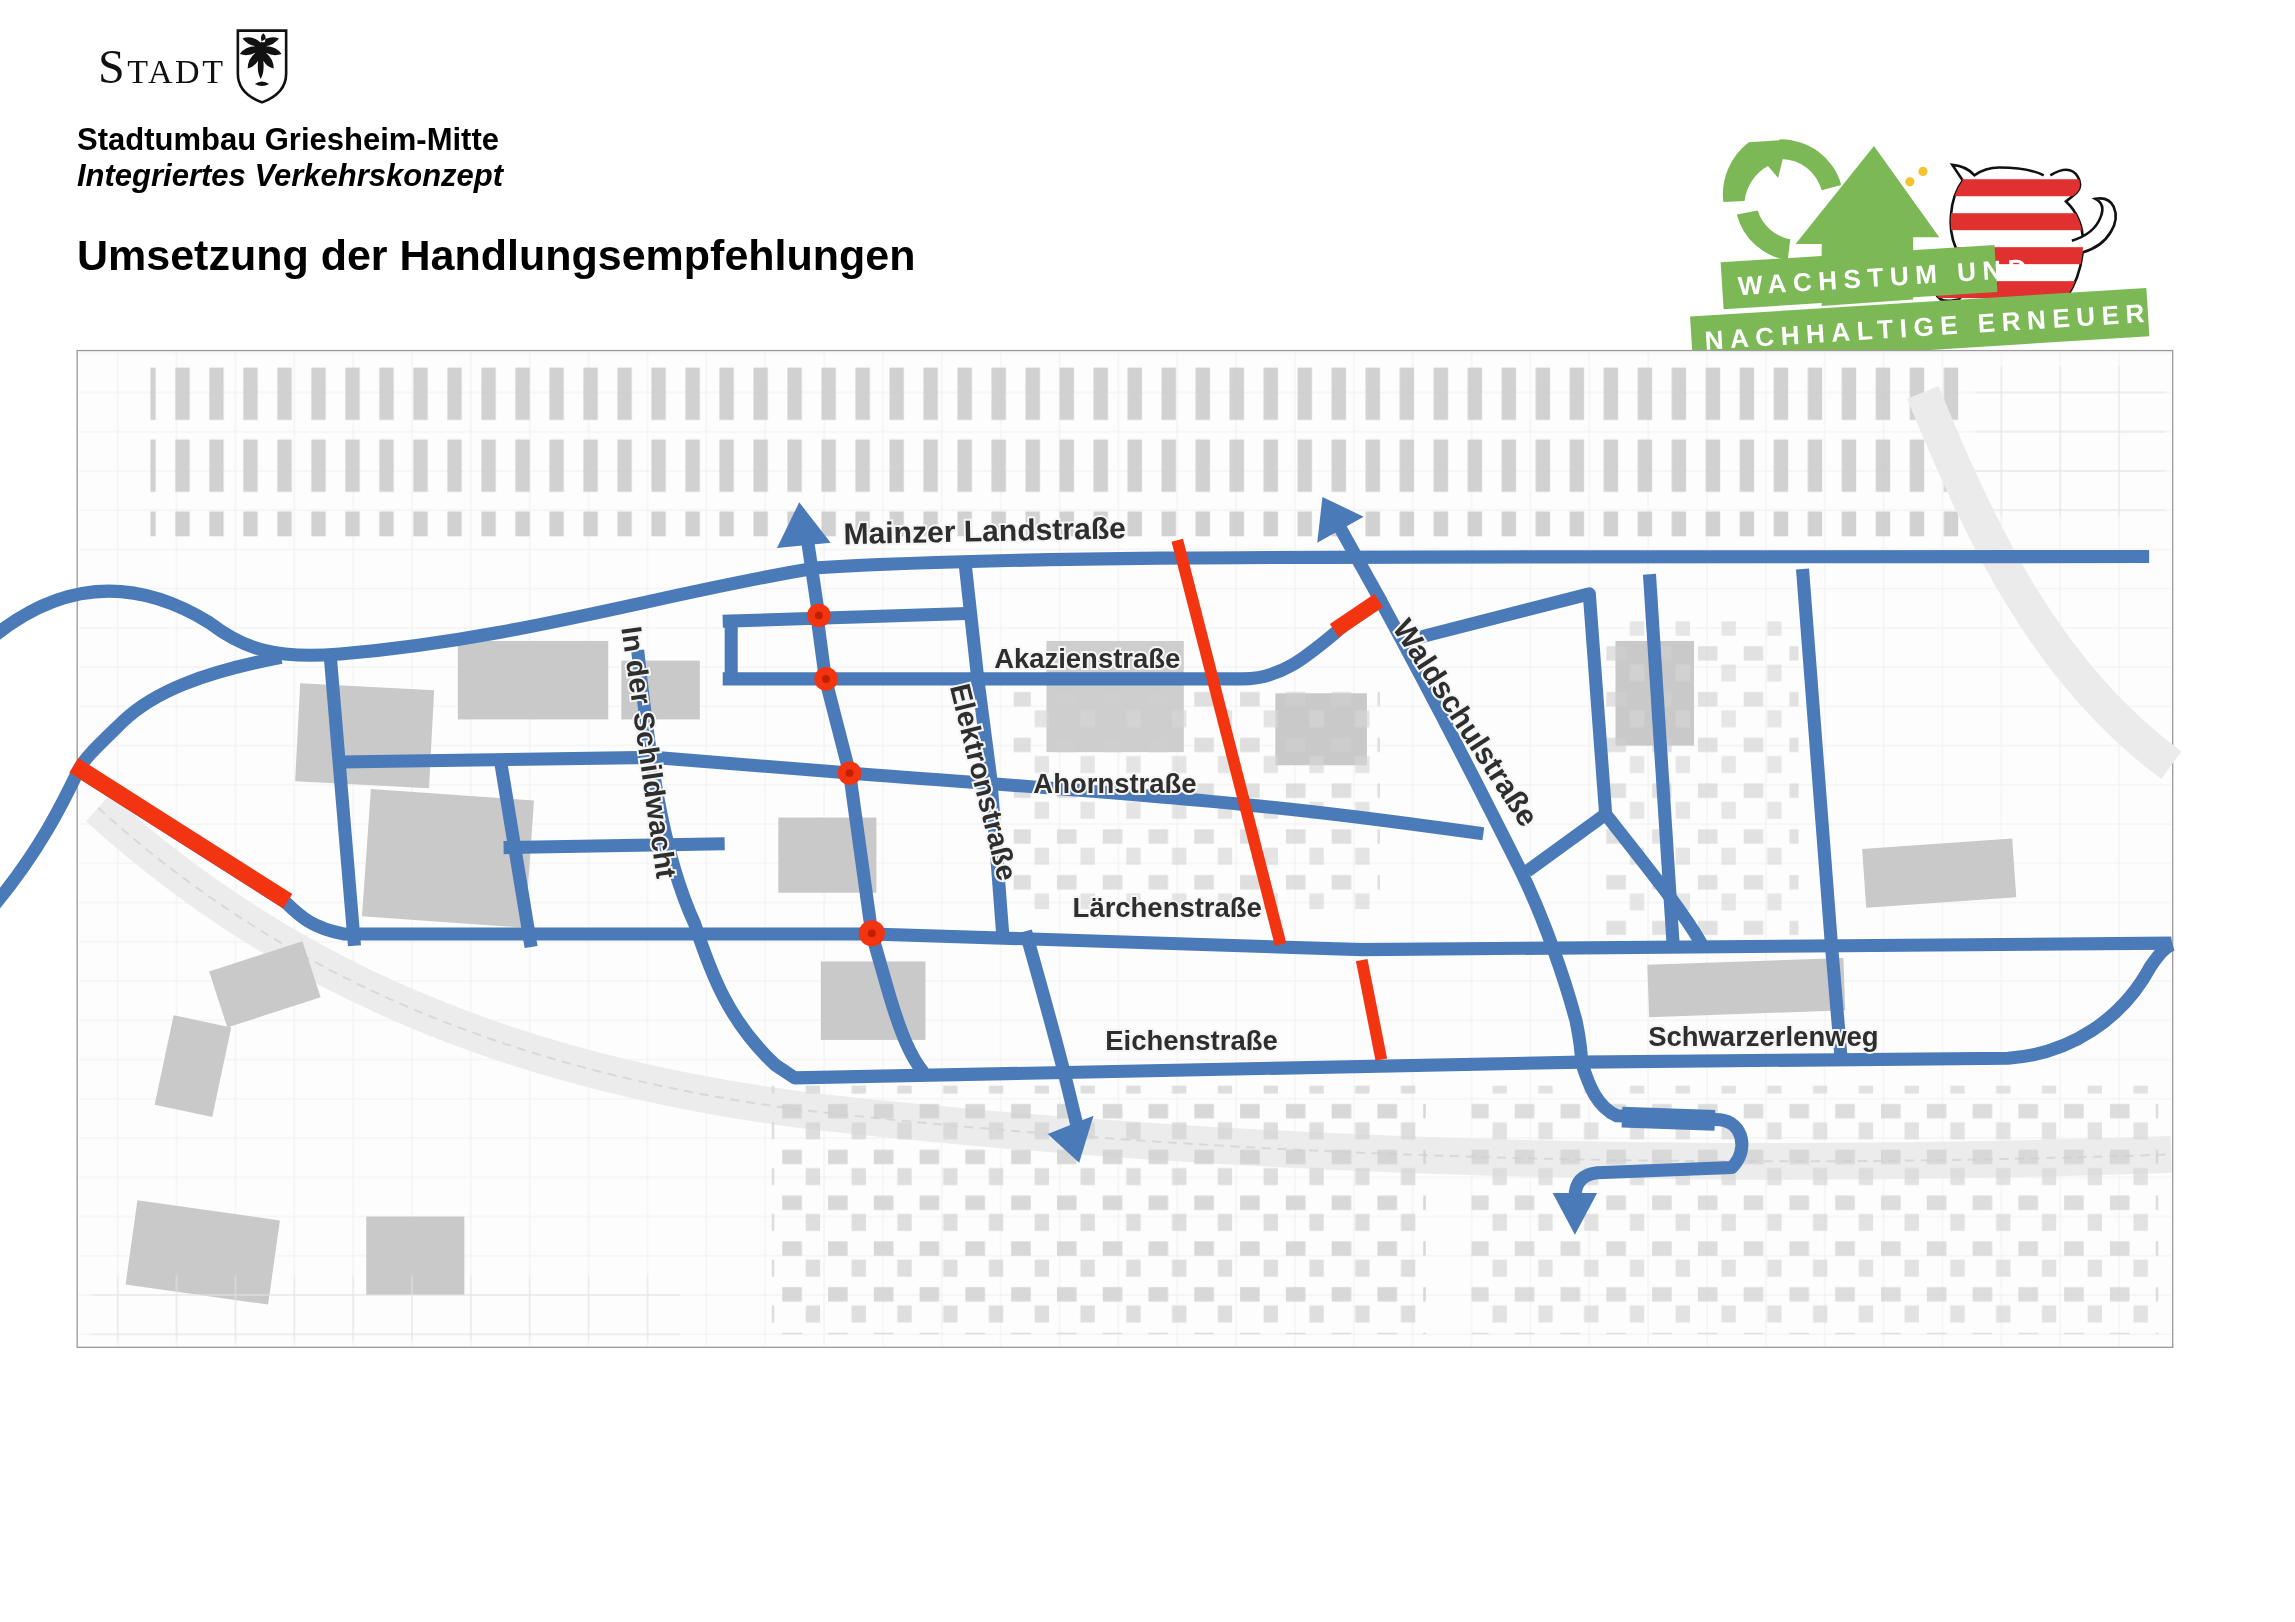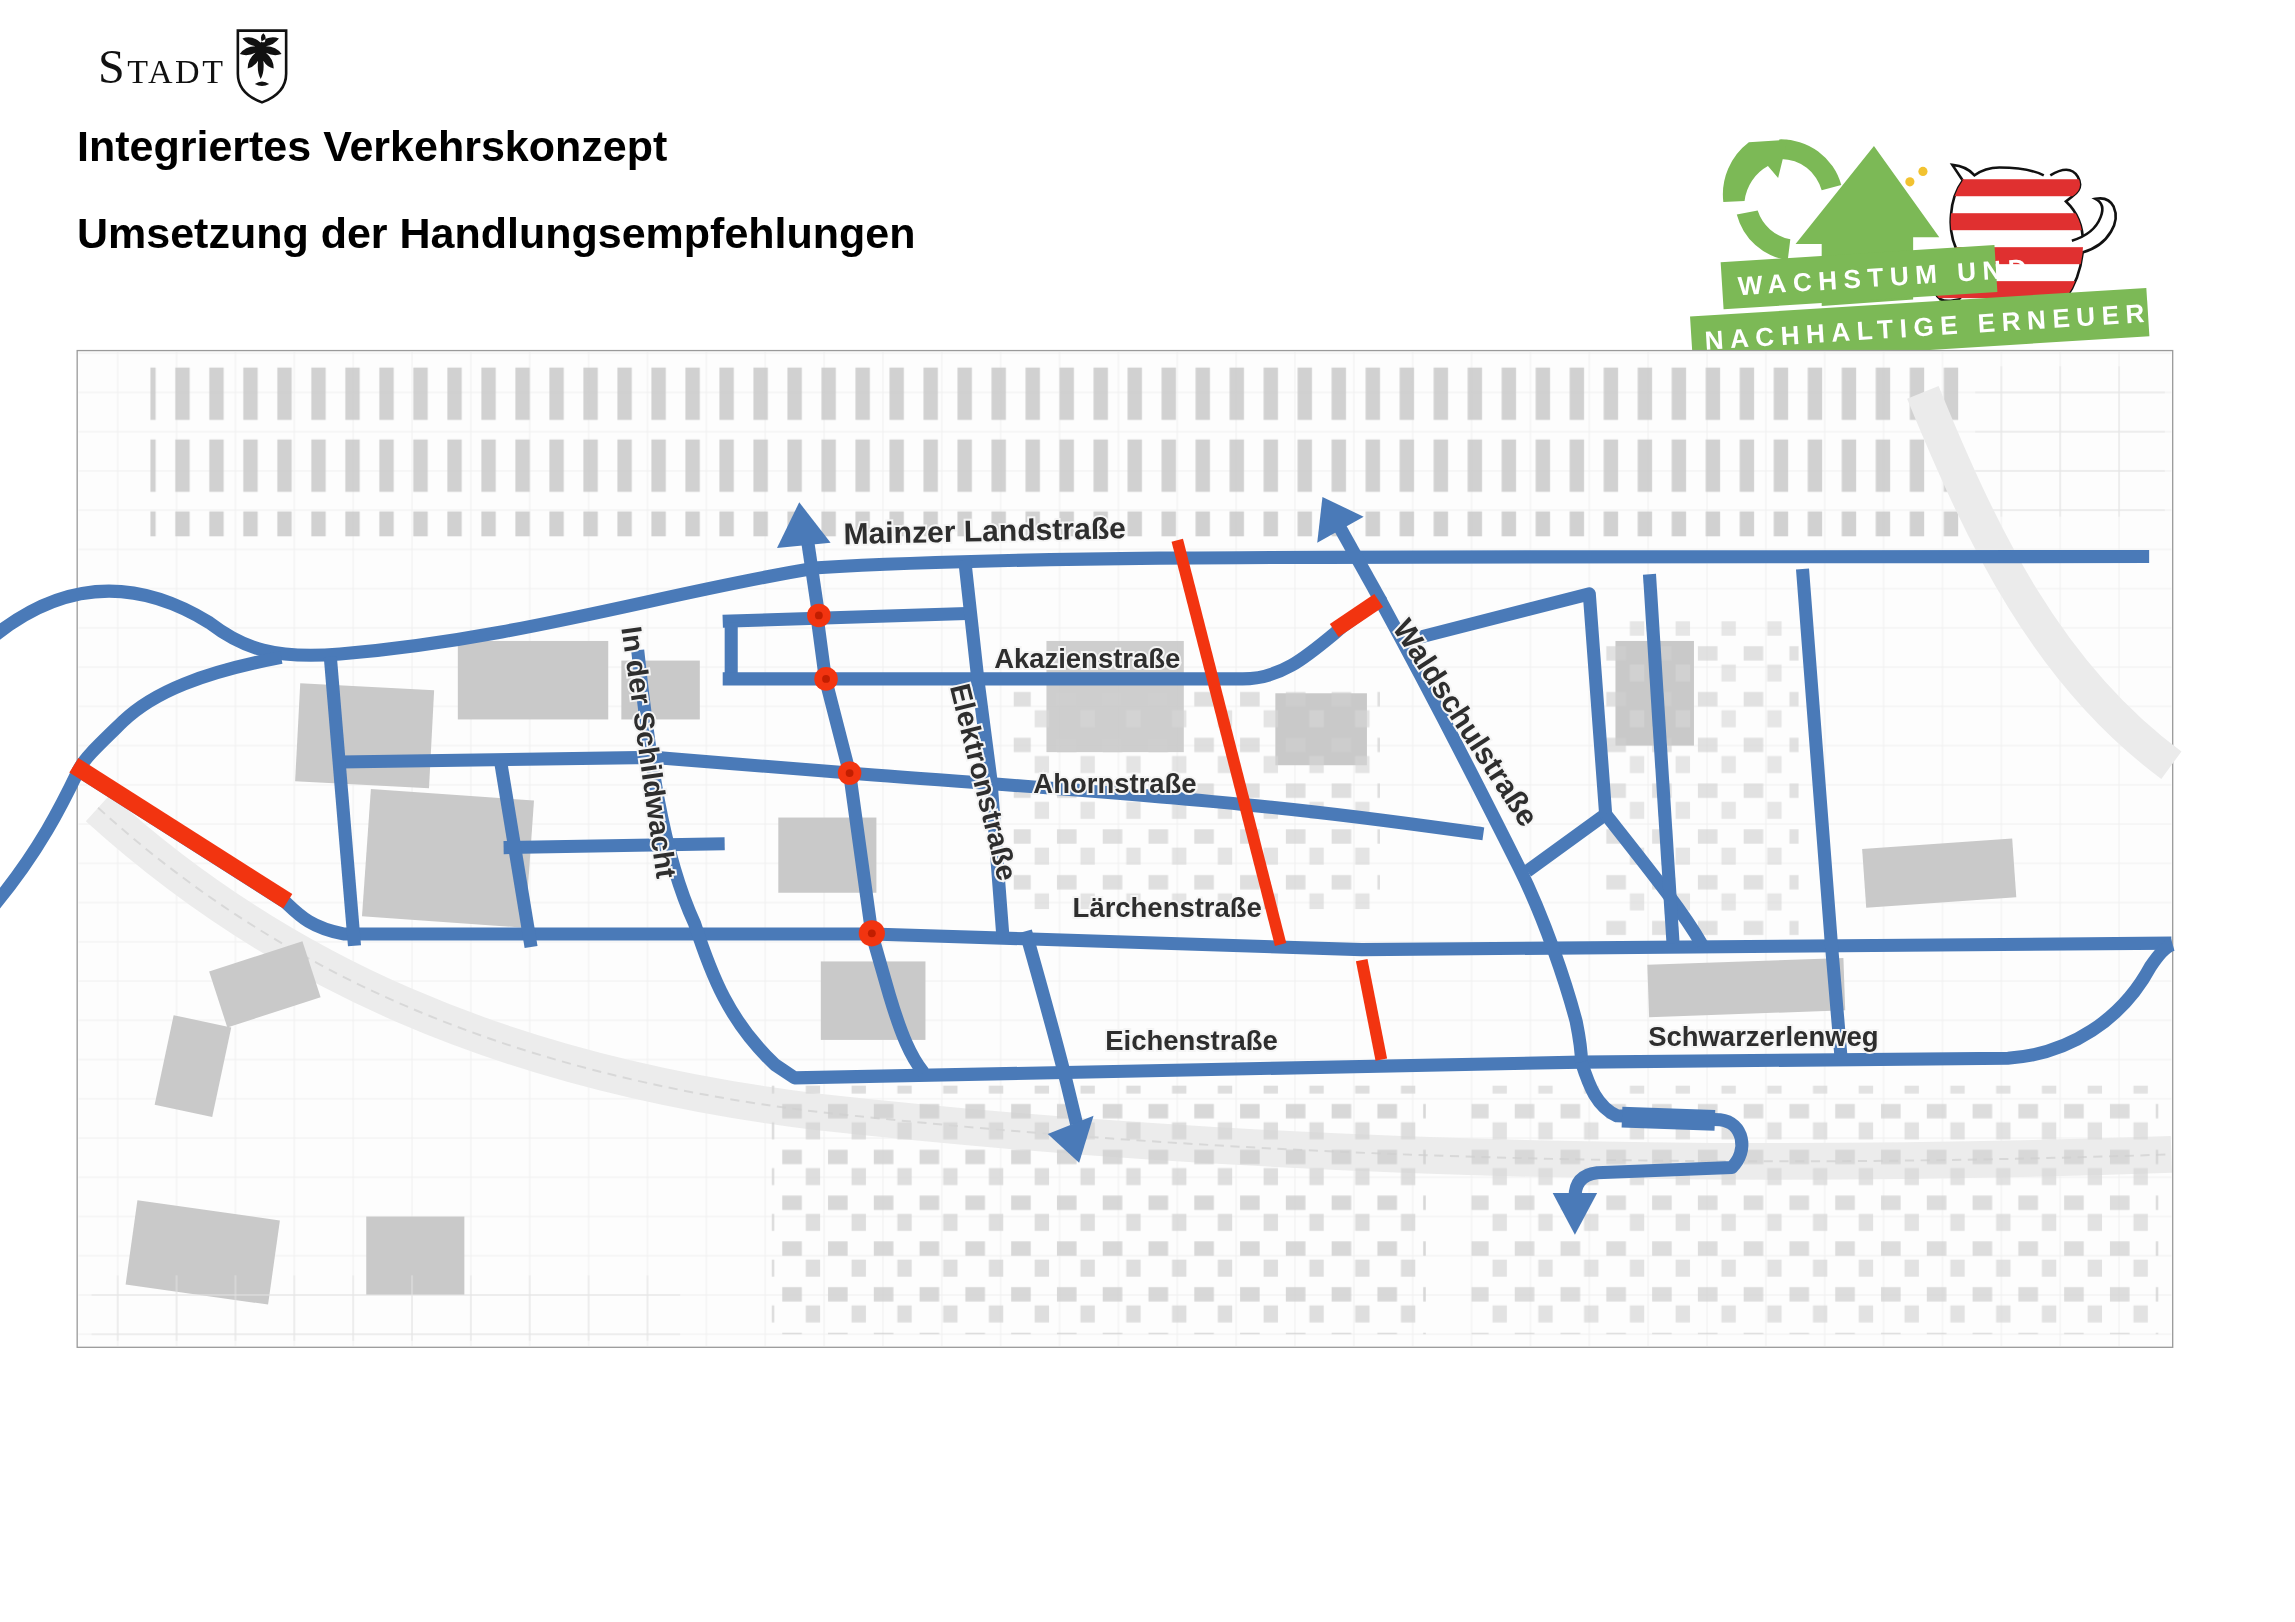--- a/index.html
+++ b/index.html
@@ -5,21 +5,21 @@
   html,body{margin:0;padding:0;background:#ffffff;}
   .page{position:relative;width:2295px;height:1622px;background:#fff;overflow:hidden;
         font-family:"Liberation Sans",sans-serif;}
   
   .city-logo{position:absolute;left:98px;top:34px;height:65px;display:flex;align-items:center;
              font-family:"Liberation Serif",serif;color:#111;}
   .city-logo .word{font-variant:small-caps;font-size:48px;letter-spacing:2.6px;font-weight:400;line-height:1;}
   .city-logo svg{margin:0 9.2px;}
   .titles{position:absolute;left:77px;top:122px;color:#000;}
   .t1{font-size:31px;font-weight:bold;line-height:1.15;}
-  .t2{font-size:43px;font-weight:bold;line-height:1.15;}
+  .t2{font-size:31px;font-weight:bold;line-height:1.15;font-style:italic;}
   .t3{font-size:43px;font-weight:bold;margin-top:38px;line-height:1.15;}
   
   .program{position:absolute;left:1681px;top:110px;width:510px;height:307px;}
   .banner-text{fill:#fff;font-weight:bold;font-family:"Liberation Sans",sans-serif;letter-spacing:10px;}
   
   .mapwrap{position:absolute;left:0;top:0;width:2295px;height:1622px;}
   .street-label{font-family:"Liberation Sans",sans-serif;font-weight:bold;fill:#2e2e2e;
                 paint-order:stroke;stroke:#f5f5f5;stroke-width:6px;}
   
   .footer{position:absolute;left:0;top:1472px;width:2295px;height:150px;}
@@ -31,20 +31,21 @@
 
   <div class="city-logo">
     <span class="word">Stadt</span>
     <svg width="54" height="77" viewBox="0 0 82 118">
       <path d="M4 4 H78 V70 Q78 100 41 114 Q4 100 4 70 Z" fill="#fff" stroke="#111" stroke-width="4"></path>
       <path d="M41 22 q-4 -10 2 -14 q6 4 2 14 M41 24 q-14 -14 -30 -8 q8 10 20 12 q-16 0 -24 12 q12 4 24 -2 q-12 10 -12 24 q10 -2 16 -12 q-2 18 4 28 q6 -10 4 -28 q6 10 16 12 q0 -14 -12 -24 q12 6 24 2 q-8 -12 -24 -12 q12 -2 20 -12 q-16 -6 -30 8 M30 86 q11 -8 22 0 q-11 6 -22 0" fill="#111"></path>
     </svg>
   </div>
 
   <div class="titles">
+    <div class="t1">Stadtumbau Griesheim-Mitte</div>
     <div class="t2">Integriertes Verkehrskonzept</div>
     <div class="t3">Umsetzung der Handlungsempfehlungen</div>
   </div>
 
   <svg class="program" viewBox="0 0 780 470">
 
     <g fill="#7cb956">
       <path d="M150 45 a95 95 0 0 1 95 70 l-30 8 a65 65 0 0 0 -62 -48 z"></path>
       <path d="M98 52 l58 -12 -6 60 -18 -16 a70 70 0 0 0 -28 58 l-32 6 a100 100 0 0 1 26 -96" transform="rotate(8 120 90)"></path>
       <path d="M85 160 a95 95 0 0 0 78 70 l4 -32 a65 65 0 0 1 -50 -44 z"></path>

